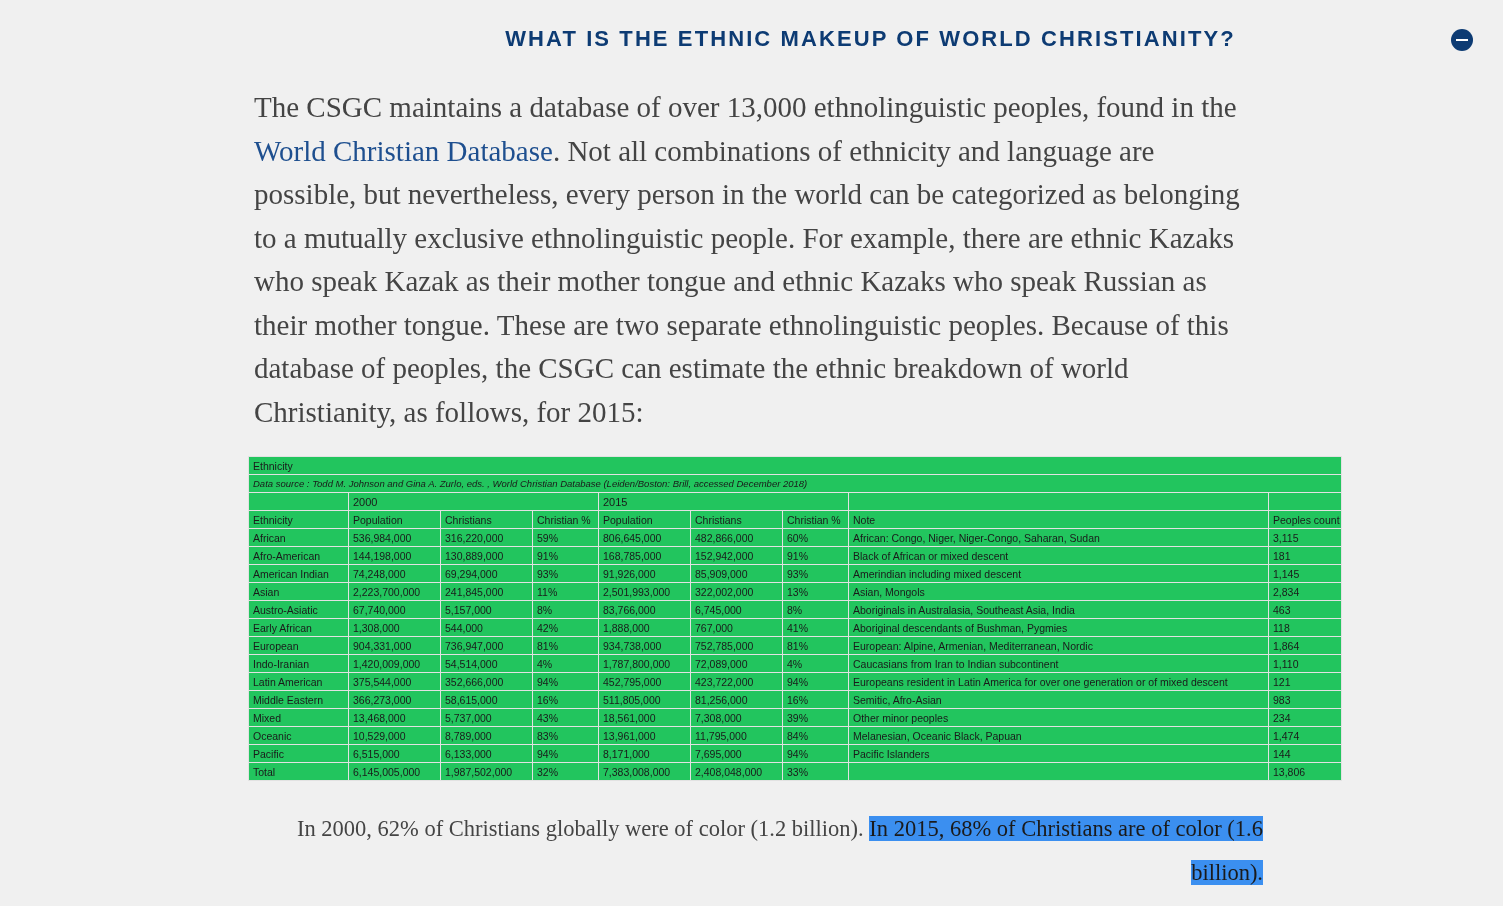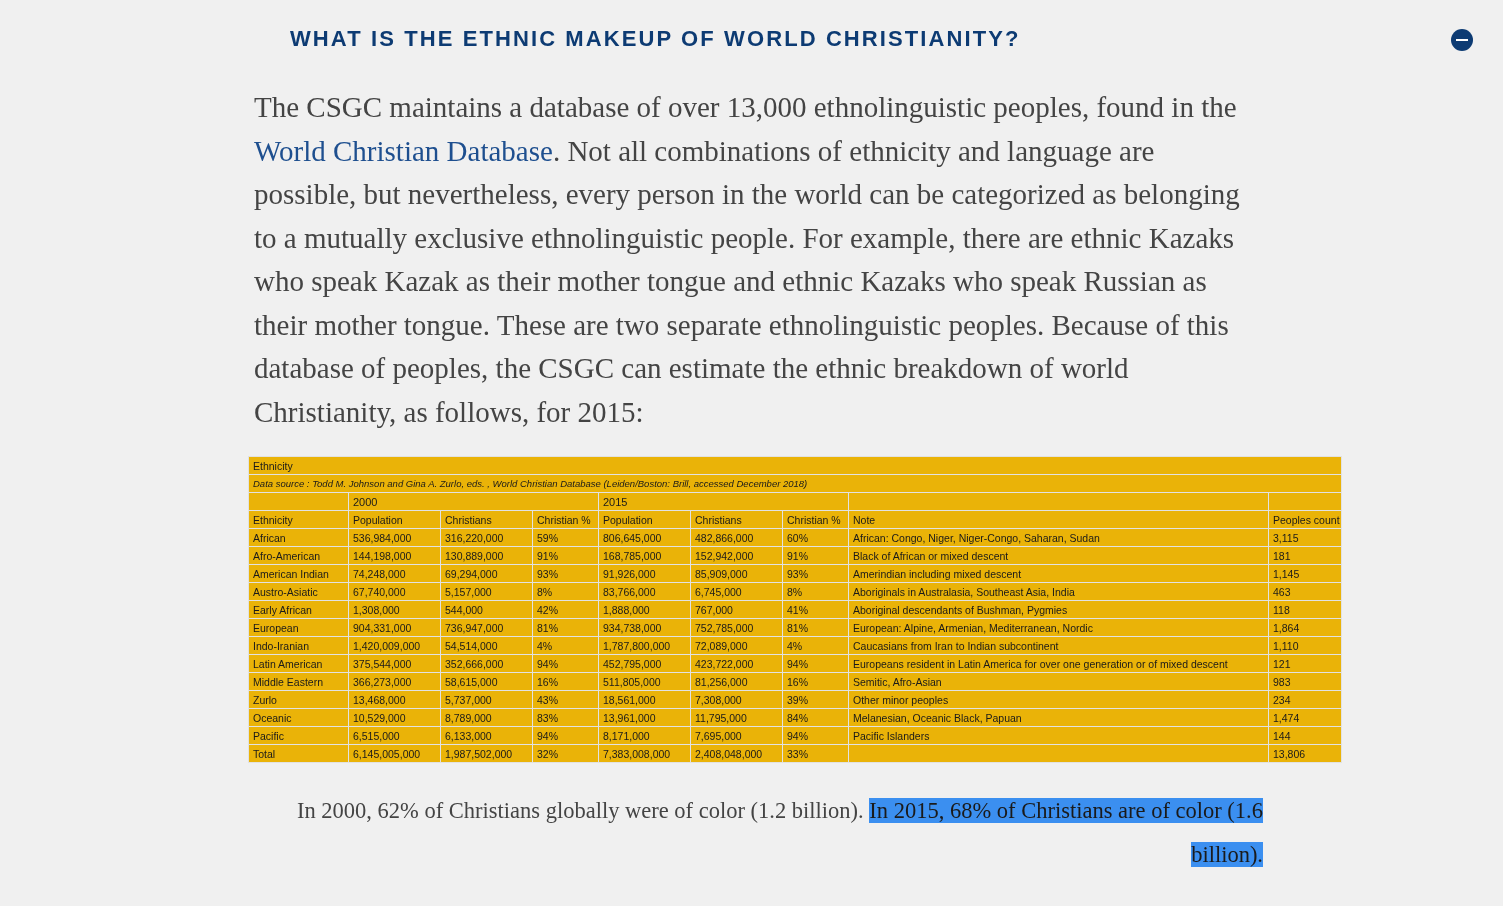--- a/index.html
+++ b/index.html
@@ -17,20 +17,21 @@
     position: relative;
     width: 1503px;
     height: 906px;
     background: #f0f0f0;
     box-sizing: border-box;
   }
   .heading-row {
     display: flex;
     align-items: flex-start;
     padding: 26px 30px 0 290px;
+    text-align: center;
   }
   h1.section-title {
     font-family: "Liberation Sans", sans-serif;
     font-size: 22px;
     font-weight: bold;
     letter-spacing: 2.1px;
     color: #0d3b73;
     margin: 0;
     flex: 1;
     line-height: 1.2;
@@ -81,21 +82,21 @@
     color: #1a1a1a;
   }
 
   
   .table-wrap {
     margin: 22px 0 0 0;
     padding: 0 0 0 248px;
   }
   table.eth {
     border-collapse: collapse;
-    background: #eab308;
+    background: #22c55e;
     font-family: "Liberation Sans", sans-serif;
     font-size: 10.5px;
     color: #1a1a1a;
     width: 1007px;
     table-layout: fixed;
   }
   table.eth td, table.eth th {
     border: 1px solid #e2e2e2;
     padding: 1px 4px;
     height: 15px;
@@ -204,20 +205,31 @@
           <td class="num">74,248,000</td>
           <td class="num">69,294,000</td>
           <td class="num">93%</td>
           <td class="num">91,926,000</td>
           <td class="num">85,909,000</td>
           <td class="num">93%</td>
           <td>Amerindian including mixed descent</td>
           <td class="num">1,145</td>
         </tr>
         <tr>
+          <td>Asian</td>
+          <td class="num">2,223,700,000</td>
+          <td class="num">241,845,000</td>
+          <td class="num">11%</td>
+          <td class="num">2,501,993,000</td>
+          <td class="num">322,002,000</td>
+          <td class="num">13%</td>
+          <td>Asian, Mongols</td>
+          <td class="num">2,834</td>
+        </tr>
+        <tr>
           <td>Austro-Asiatic</td>
           <td class="num">67,740,000</td>
           <td class="num">5,157,000</td>
           <td class="num">8%</td>
           <td class="num">83,766,000</td>
           <td class="num">6,745,000</td>
           <td class="num">8%</td>
           <td>Aboriginals in Australasia, Southeast Asia, India</td>
           <td class="num">463</td>
         </tr>
@@ -270,21 +282,21 @@
           <td class="num">366,273,000</td>
           <td class="num">58,615,000</td>
           <td class="num">16%</td>
           <td class="num">511,805,000</td>
           <td class="num">81,256,000</td>
           <td class="num">16%</td>
           <td>Semitic, Afro-Asian</td>
           <td class="num">983</td>
         </tr>
         <tr>
-          <td>Zurlo</td>
+          <td>Mixed</td>
           <td class="num">13,468,000</td>
           <td class="num">5,737,000</td>
           <td class="num">43%</td>
           <td class="num">18,561,000</td>
           <td class="num">7,308,000</td>
           <td class="num">39%</td>
           <td>Other minor peoples</td>
           <td class="num">234</td>
         </tr>
         <tr>

